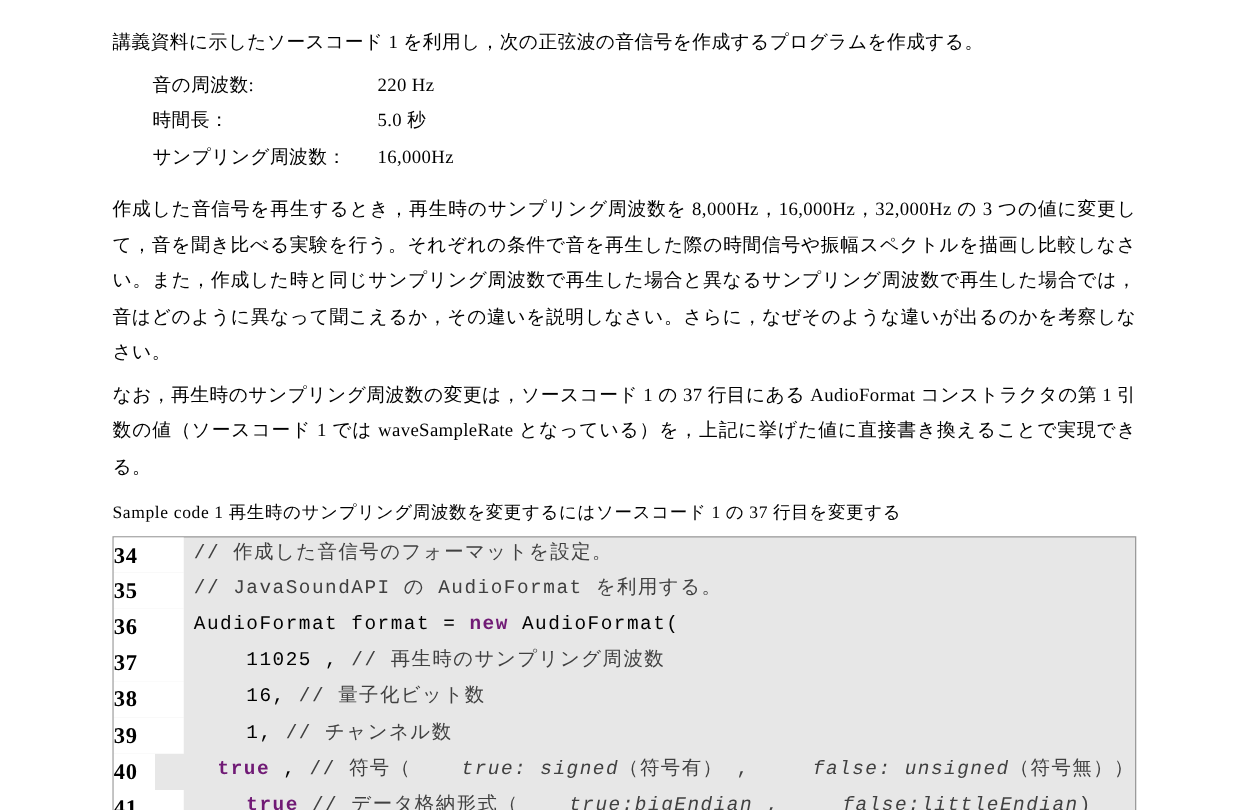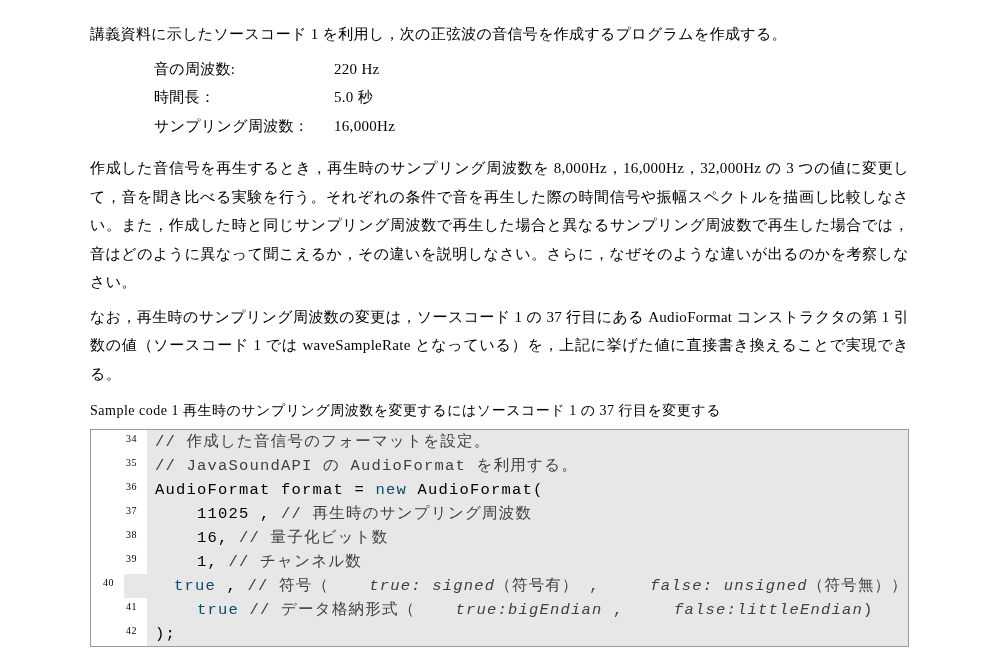--- a/index.html
+++ b/index.html
@@ -16,21 +16,21 @@
     font-size: 15px;
     line-height: 1.9;
     letter-spacing: 0.3px;
   }
   .intro {
     text-align: justify;
     text-justify: inter-ideograph;
     margin-bottom: 6px;
   }
   .params {
-    margin: 4px 0 14px 64px;
+    margin: 4px 0 14px 32px;
     line-height: 1.9;
   }
   .params .row { display: flex; }
   .params .label { min-width: 180px; }
   .body-text {
     text-align: justify;
     text-justify: inter-ideograph;
     margin-bottom: 6px;
   }
   .body-text2 {
@@ -52,37 +52,37 @@
     font-family: "Courier New", monospace;
     font-size: 15.5px;
     line-height: 1.55;
     letter-spacing: 1.2px;
   }
   .code-row {
     display: flex;
   }
   .lineno {
     width: 46px;
-    text-align: right;
     padding-right: 10px;
     font-family: "Hiragino Mincho ProN", serif;
     letter-spacing: 0.5px;
     color: #000;
     user-select: none;
     background: #ffffff;
-    font-size: 10px;
+    font-size: 18px;
     padding-top: 1px;
+    font-weight: bold;
   }
   .code-content {
     white-space: pre;
     padding-left: 8px;
     flex: 1;
   }
   .tok-comment { color: #404040; text-align: right; }
-  .tok-keyword { color: #0c4a6e; font-weight: normal; text-align: center; }
+  .tok-keyword { color: #701a75; font-weight: bold; text-align: center; }
   .tok-italic  { font-style: italic; margin-left: 40px; }
 </style>
 </head>
 <body>
 
 <div class="page">
 
   <div class="intro">講義資料に示したソースコード 1 を利用し，次の正弦波の音信号を作成するプログラムを作成する。</div>
 
   <div class="params">

